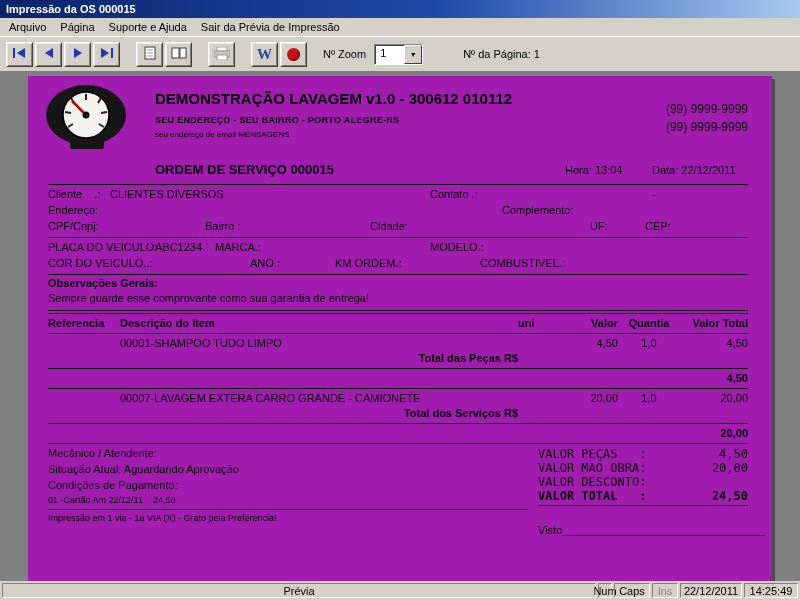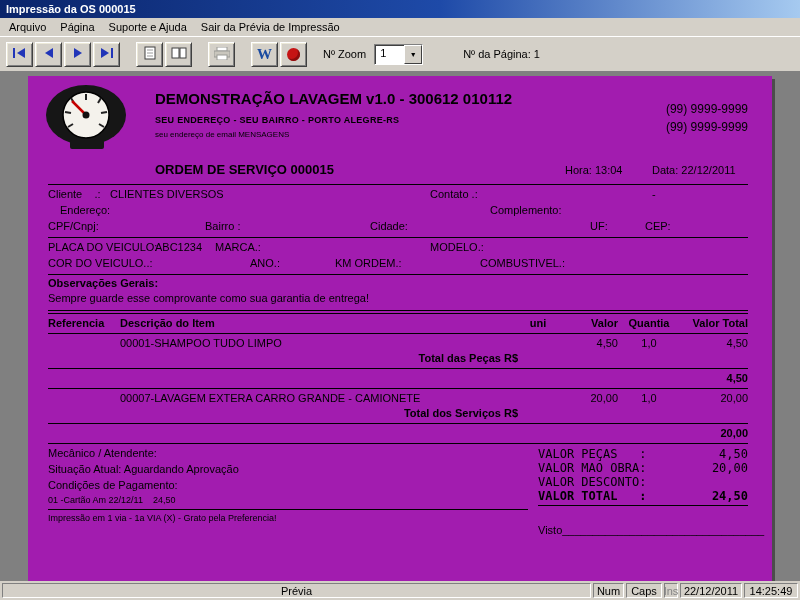--- a/index.html
+++ b/index.html
@@ -54,21 +54,21 @@
   .frow{position:relative;height:16px;}
   .frow span{position:absolute;top:1px;white-space:pre;}
 
   .obs-title{font-weight:bold;margin-top:2px;}
   .obs-text{margin-top:3px;height:15px;}
 
   .trow{display:flex;line-height:15px;}
   .thead{font-weight:bold;}
   .c-ref{width:72px;}
   .c-desc{width:398px;}
-  .c-uni{width:40px;text-align:center;}
+  .c-uni{width:40px;}
   .c-valor{width:60px;text-align:right;}
   .c-quantia{width:62px;text-align:center;}
   .c-total{width:68px;text-align:right;}
   .group-label{width:470px;text-align:right;font-weight:bold;}
   .spacer{flex:1;}
   .bold{font-weight:bold;}
 
   .footer{display:flex;margin-top:3px;}
   .f-left{flex:1;padding-right:10px;}
   .f-left .line{margin-bottom:4px;}
@@ -78,23 +78,23 @@
   .totals{border-bottom:1px solid #000;padding-bottom:2px;}
   .t-line{display:flex;justify-content:space-between;font-family:"DejaVu Sans Mono",monospace;
           font-size:12px;line-height:14px;white-space:pre;}
   .visto{margin-top:18px;white-space:pre;}
 
   
   .statusbar{height:19px;display:flex;gap:2px;padding:2px;box-sizing:border-box;flex:0 0 auto;}
   .panel{border:1px solid;border-color:#808080 #fff #fff #808080;display:flex;align-items:center;
          justify-content:center;padding:0 3px;box-sizing:border-box;}
   .p-mode{flex:1;}
-  .p-num{width:31px;text-align:right;}
+  .p-num{width:14px;text-align:right;}
   .p-caps{width:36px;}
-  .p-ins{width:14px;color:#848484;}
+  .p-ins{width:26px;color:#848484;}
   .p-date{width:62px;}
   .p-time{width:54px;}
 </style>
 </head>
 <body>
 
 <div class="app">
 
   <div class="titlebar">
     <span>Impressão da OS 000015</span>
@@ -231,22 +231,22 @@
 
       <div class="hr"></div>
 
       <div class="frow">
         <span style="left:0">Cliente    .:</span>
         <span style="left:62px">CLIENTES DIVERSOS</span>
         <span style="left:382px">Contato .:</span>
         <span style="left:604px">-</span>
       </div>
       <div class="frow">
-        <span style="left:12px">Endereço:</span>
-        <span style="left:442px">Complemento:</span>
+        <span style="left:0">Endereço:</span>
+        <span style="left:454px">Complemento:</span>
       </div>
       <div class="frow">
         <span style="left:0">CPF/Cnpj:</span>
         <span style="left:157px">Bairro :</span>
         <span style="left:322px">Cidade:</span>
         <span style="left:542px">UF:</span>
         <span style="left:597px">CEP:</span>
       </div>
 
       <div class="hr"></div>

